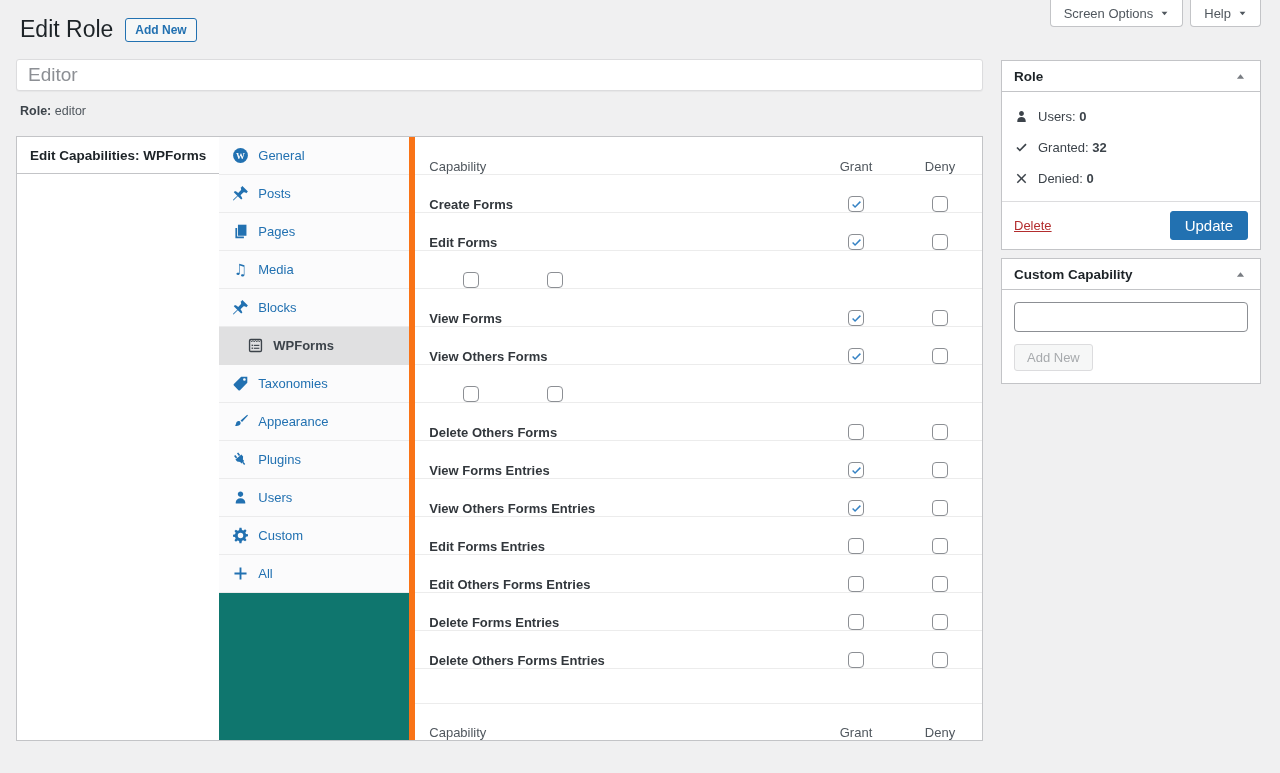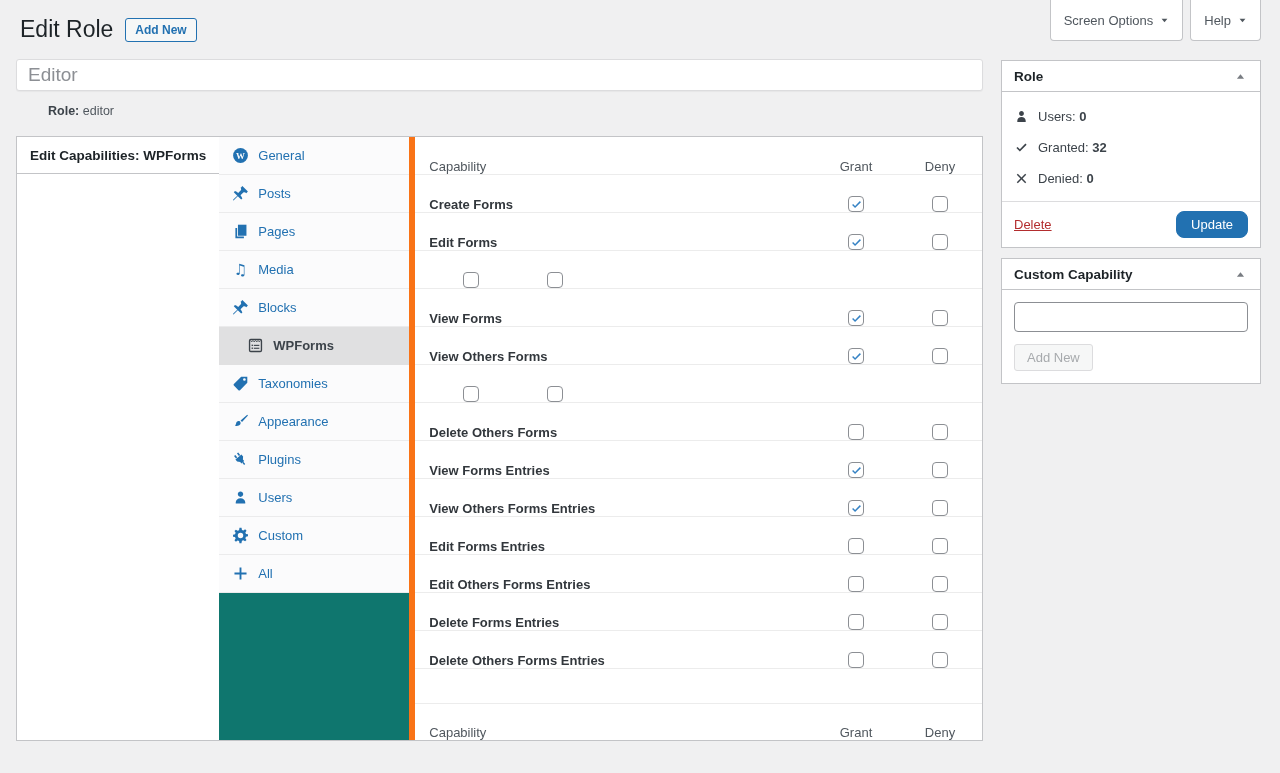--- a/index.html
+++ b/index.html
@@ -7,21 +7,21 @@
   body {
     position:relative; overflow:hidden;
     background:#f0f0f1; color:#3c434a;
     font-family:"Liberation Sans", sans-serif; font-size:13px;
   }
   svg { fill:currentColor; display:block; }
 
   
   .screen-meta { position:absolute; top:0; right:19px; display:flex; gap:7px; z-index:5; }
   .meta-btn {
-    display:flex; align-items:center; gap:7px; height:41px; padding:0 13px;
+    display:flex; align-items:center; gap:7px; height:27px; padding:0 13px;
     background:#fff; border:1px solid #c3c4c7; border-top:none;
     border-radius:0 0 4px 4px; color:#50575e; font-size:13px; cursor:pointer;
   }
   .meta-btn svg { width:9px; height:9px; color:#50575e; }
 
   
   .page-head { position:absolute; left:20px; top:15px; display:flex; align-items:center; gap:12px; }
   .page-head h1 { font-size:23px; font-weight:400; color:#1d2327; line-height:29px; }
   .add-new-btn {
     background:#f6f7f7; border:1px solid #2271b1; color:#2271b1;
@@ -30,21 +30,21 @@
   }
 
   
   .role-name-input {
     position:absolute; left:16px; top:59px; width:967px; height:32px;
     border:1px solid #dcdcde; border-radius:3px; background:#fff;
     font-family:"Liberation Sans", sans-serif; font-size:19px; color:#8c8f94;
     padding:0 11px; box-shadow:0 1px 1px rgba(0,0,0,.04); outline:none;
   }
   .role-line { position:absolute; left:20px; top:104px; font-size:12.5px; color:#50575e; }
-  .role-line b { color:#3c434a; font-weight:700;margin-left:28px; }
+  .role-line b { color:#3c434a; font-weight:700; }
 
   
   .cap-panel {
     position:absolute; left:16px; top:136px; width:967px; height:605px;
     background:#fff; border:1px solid #c3c4c7; display:flex; flex-direction:row; overflow:hidden;
   }
   .panel-title {
     height:37px; flex:none; display:flex; align-items:center; padding:0 13px;
     border-bottom:1px solid #c3c4c7; font-weight:700; font-size:13.5px; color:#1d2327;
   }
@@ -92,22 +92,22 @@
   .role-stats { padding:9px 12px 7px; }
   .stat-row { display:flex; align-items:center; gap:9px; height:31px; color:#3c434a; }
   .stat-row svg { width:15px; height:15px; flex:none; color:#3c434a; }
   .stat-row strong { font-weight:700; }
   .role-footer {
     border-top:1px solid #dcdcde; padding:9px 12px; display:flex; align-items:center;
     justify-content:space-between;
   }
   .delete-link { color:#b32d2e; text-decoration:underline; cursor:pointer; font-size:13px; }
   .update-btn {
-    background:#2271b1; border:1px solid #2271b1; color:#fff; border-radius:8px;
-    padding:5px 14px; font-size:13px; cursor:pointer; font-family:"Liberation Sans", sans-serif;
+    background:#2271b1; border:1px solid #2271b1; color:#fff; border-radius:3px;
+    padding:5px 14px; font-size:15px; cursor:pointer; font-family:"Liberation Sans", sans-serif;
   }
   #custom-box { top:258px; }
   .custom-body { padding:12px; }
   .custom-cap-input {
     width:100%; height:30px; border:1px solid #8c8f94; border-radius:4px;
     font-family:"Liberation Sans", sans-serif; font-size:13px; padding:0 8px; outline:none;
   }
   .add-new-disabled {
     margin-top:12px; background:#f6f7f7; border:1px solid #dcdcde; color:#a7aaad;
     border-radius:3px; padding:5px 12px; font-size:13px; cursor:default;

